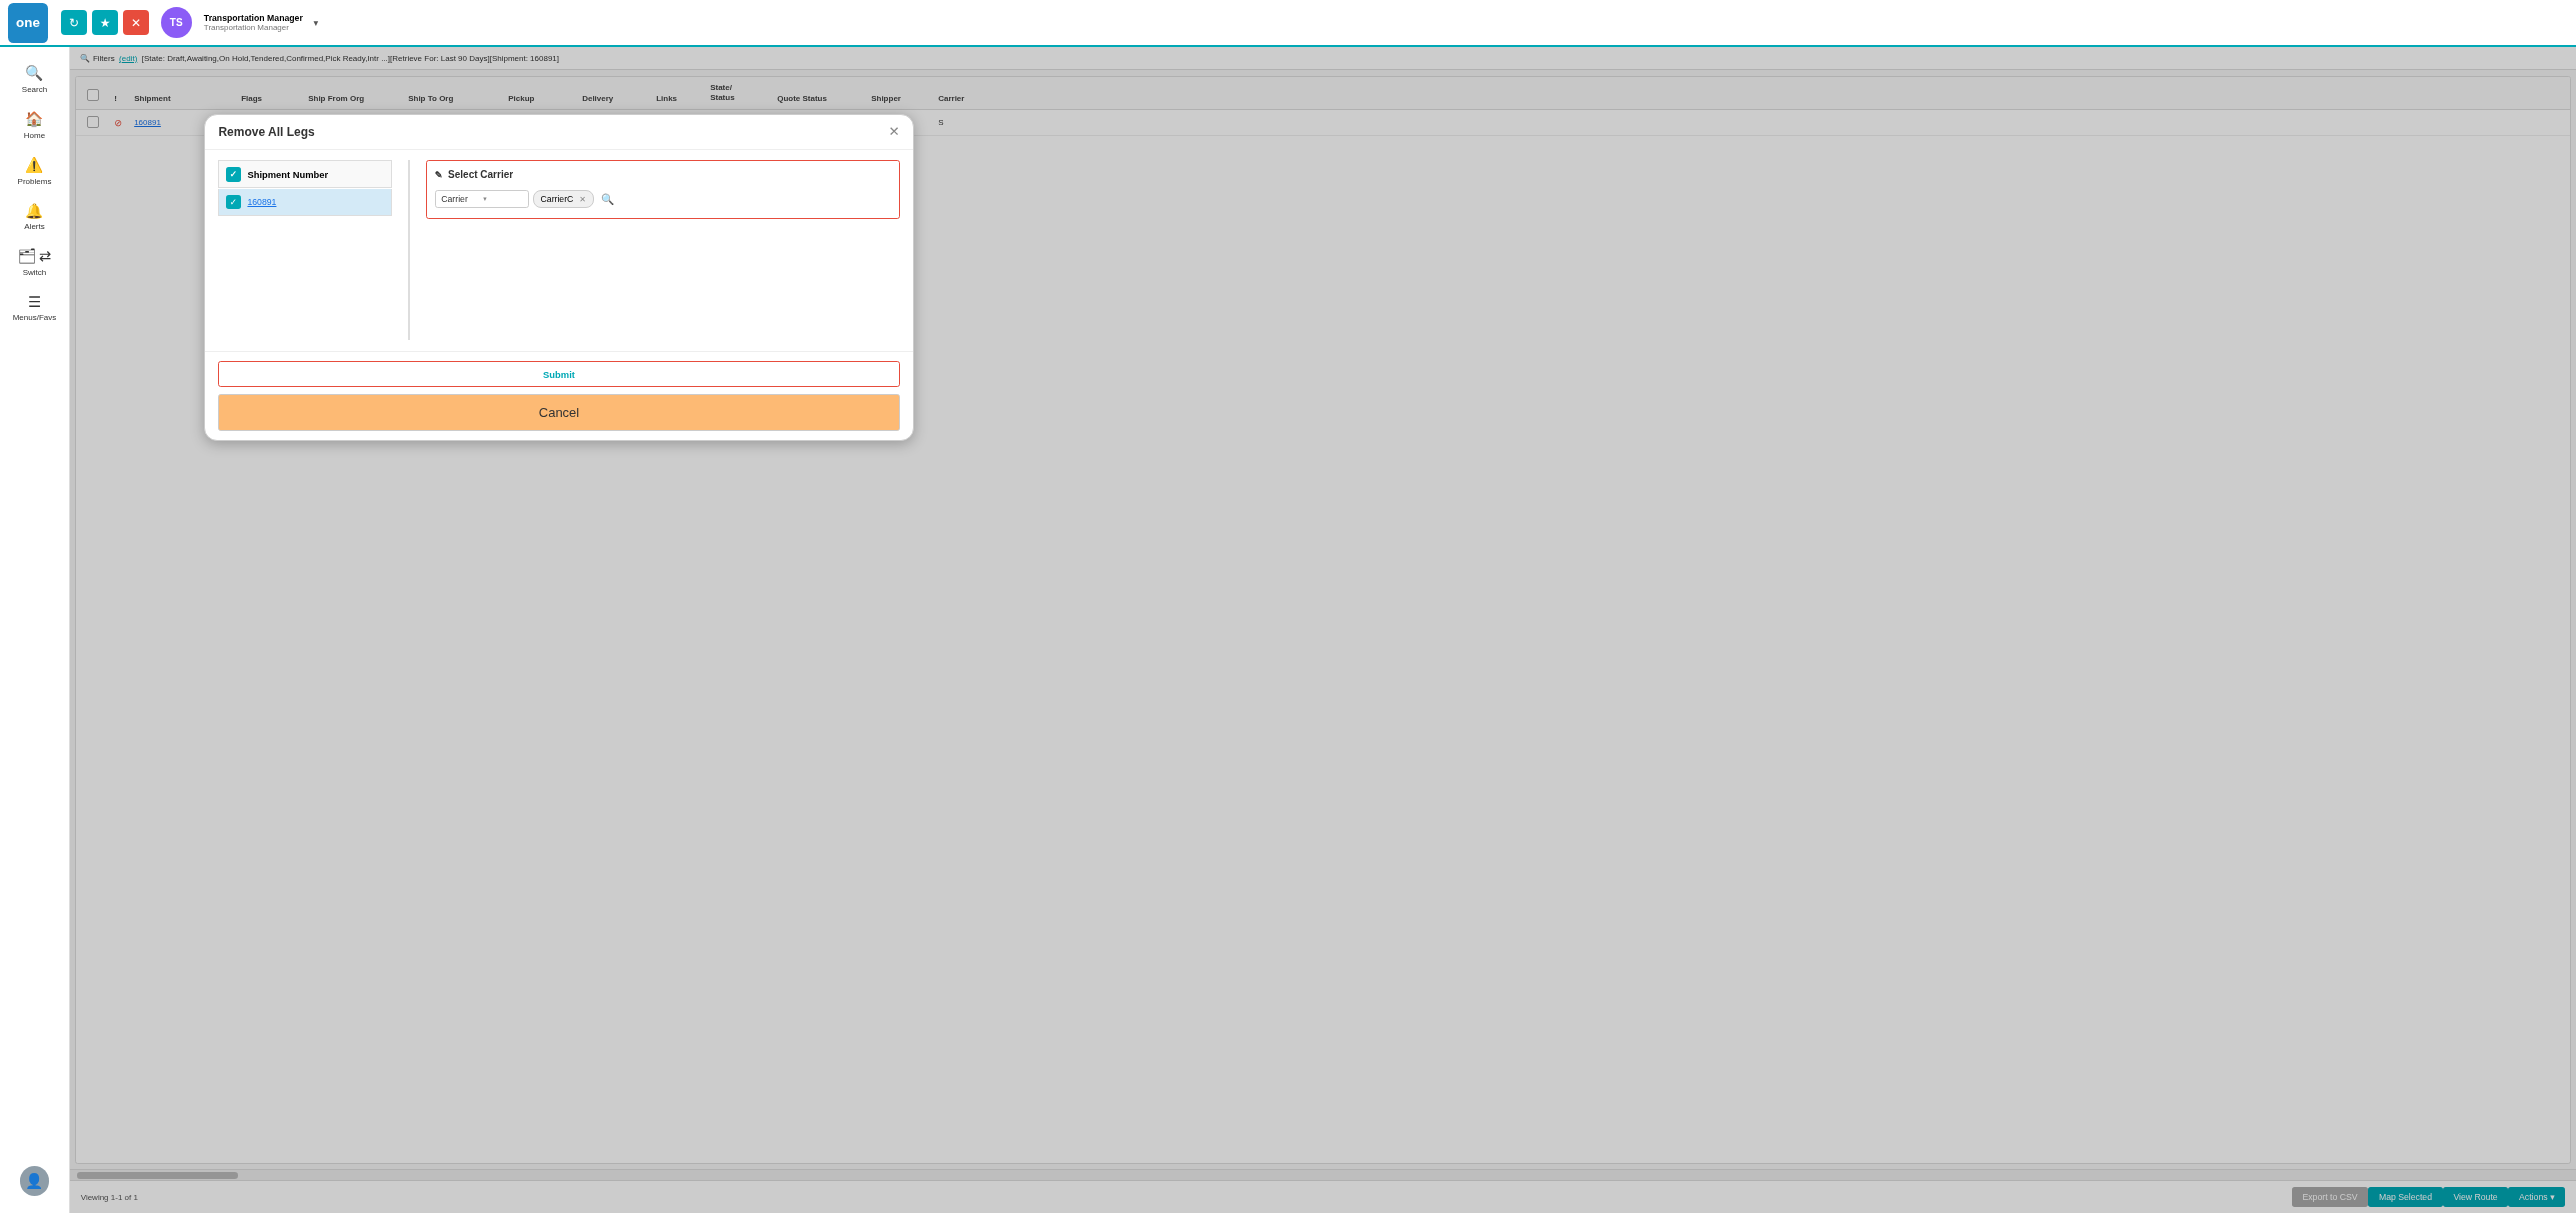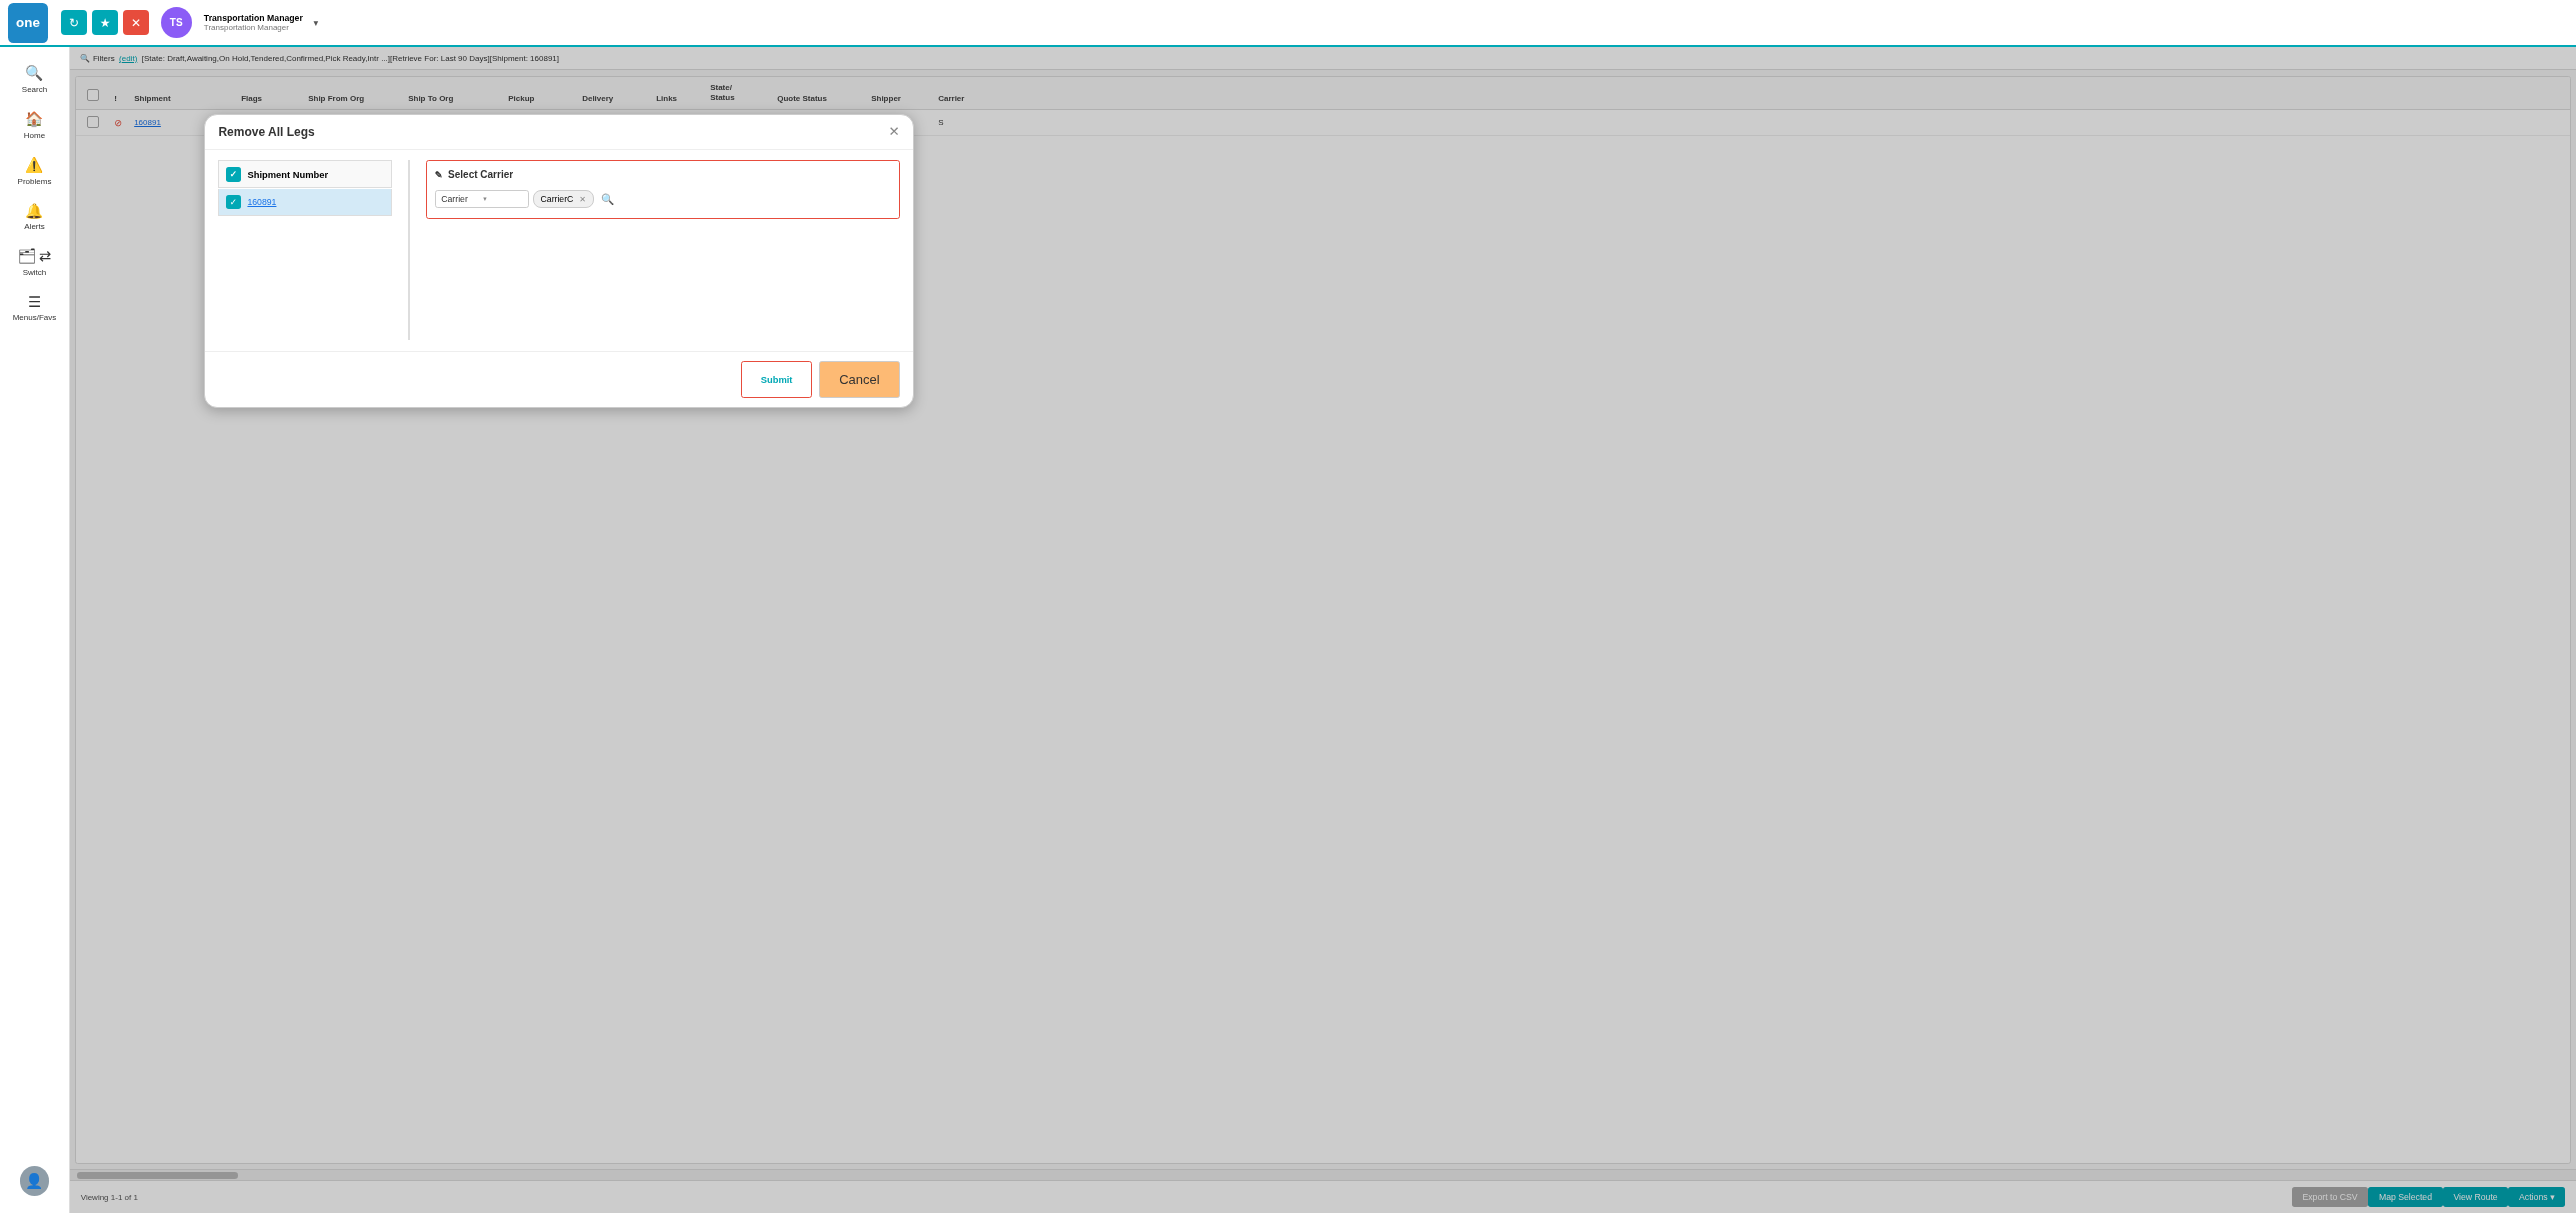--- a/index.html
+++ b/index.html
@@ -400,20 +400,21 @@
       min-height: 121px;
     }
 
     
     .modal-footer {
       display: flex;
       justify-content: flex-end;
       padding: 9.4px 13.4px;
       gap: 6.7px;
       border-top: 0.7px solid #eee;
+      flex-direction: column;
     }
     .btn-submit {
       padding: 6.7px 19px;
       font-size: 9.4px;
       font-weight: bold;
       background: #fff;
       color: #00a8b5;
       border: 1.3px solid #e74c3c;
       border-radius: 2.7px;
       cursor: pointer;

